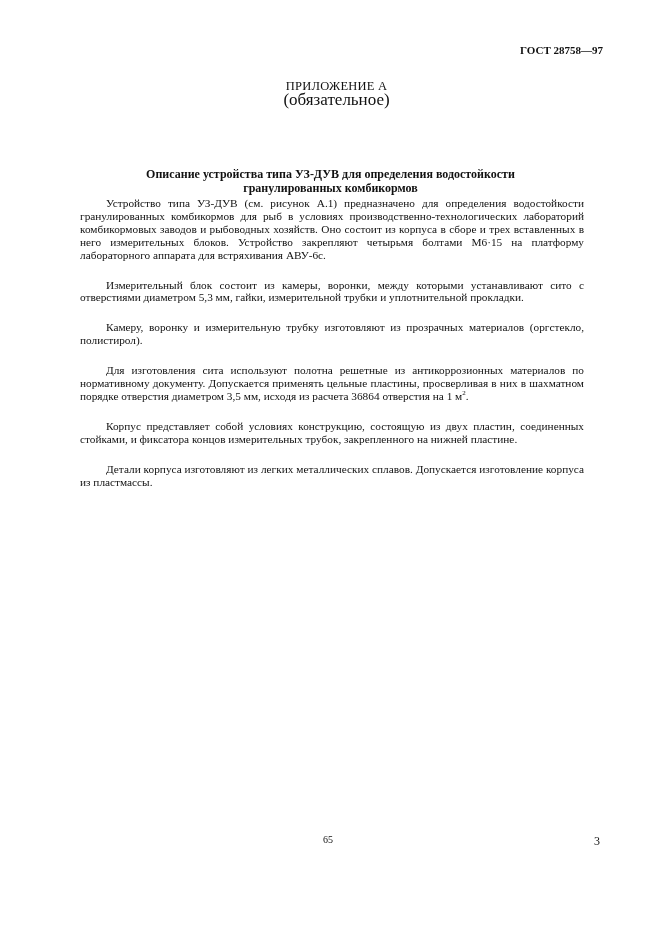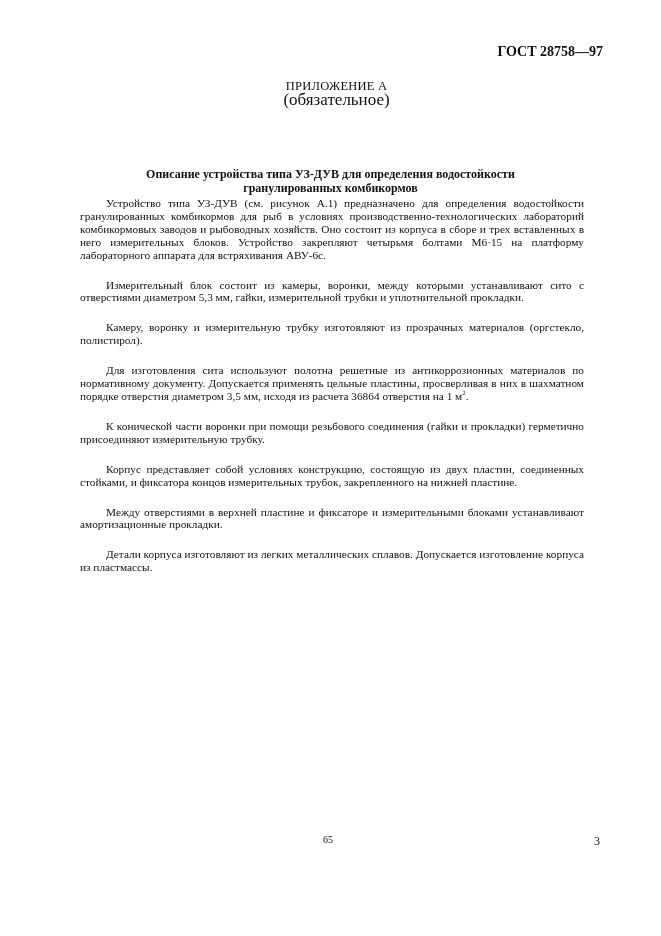--- a/index.html
+++ b/index.html
@@ -1,18 +1,18 @@
 <!DOCTYPE html>
 <html><head>
 <meta charset="utf-8">
 <style>
   html, body { margin: 0; padding: 0; background: #ffffff; }
   body { width: 661px; height: 936px; position: relative; overflow: hidden;
          font-family: "Liberation Serif", "DejaVu Serif", serif; color: #111; }
-  .header-code { position: absolute; top: 44px; right: 58px; font-weight: bold; font-size: 14px; }
+  .header-code { position: absolute; top: 44px; right: 58px; font-weight: bold; font-size: 11px; }
   .appendix { position: absolute; top: 80px; left: 6px; width: 661px; text-align: center; }
   .appendix .t1 { font-size: 12.5px; letter-spacing: 0.2px; line-height: 13px; }
   .appendix .t2 { font-size: 17px; line-height: 13px; }
   .title { position: absolute; top: 140px; left: 60px; width: 541px; text-align: center;
            font-weight: bold; font-size: 12px; line-height: 14px; margin-top: 27px; }
   .body-text { position: absolute; top: 180px; left: 63px; width: 538px; font-size: 11.3px;
                line-height: 12.9px; text-align: justify; }
   .body-text p { margin: 17px; text-indent: 26px; }
   .footer-page { position: absolute; top: 834px; left: 323px; font-size: 10px; }
   .footer-sheet { position: absolute; top: 834px; left: 594px; font-size: 12px; }
@@ -31,20 +31,18 @@
 <div class="title">
   <div>Описание устройства типа УЗ-ДУВ для определения водостойкости</div>
   <div>гранулированных комбикормов</div>
 </div>
 
 <div class="body-text">
   <p>Устройство типа УЗ-ДУВ (см. рисунок А.1) предназначено для определения водостойкости гранулированных комбикормов для рыб в условиях производственно-технологических лабораторий комбикормовых заводов и рыбоводных хозяйств. Оно состоит из корпуса в сборе и трех вставленных в него измерительных блоков. Устройство закрепляют четырьмя болтами М6·15 на платформу лабораторного аппарата для встряхивания АВУ-6с.</p>
   <p>Измерительный блок состоит из камеры, воронки, между которыми устанавливают сито с отверстиями диаметром 5,3 мм, гайки, измерительной трубки и уплотнительной прокладки.</p>
   <p>Камеру, воронку и измерительную трубку изготовляют из прозрачных материалов (оргстекло, полистирол).</p>
   <p><span>Для изготовления сита используют полотна решетные из антикоррозионных материалов по нормативному документу. Допускается применять цельные пластины, просверливая в них в шахматном порядке отверстия диаметром 3,5 мм, исходя из расчета 36864 отверстия на 1 м</span><sup>2</sup><span>.</span></p>
-  <p>К конической части воронки при помощи резьбового соединения (гайки и прокладки) герметично присоединяют измерительную трубку.</p>
   <p>Корпус представляет собой условиях конструкцию, состоящую из двух пластин, соединенных стойками, и фиксатора концов измерительных трубок, закрепленного на нижней пластине.</p>
-  <p>Между отверстиями в верхней пластине и фиксаторе и измерительными блоками устанавливают амортизационные прокладки.</p>
   <p>Детали корпуса изготовляют из легких металлических сплавов. Допускается изготовление корпуса из пластмассы.</p>
 </div>
 
 <div class="footer-page">65</div>
 <div class="footer-sheet">3</div>
 
 </body></html>

